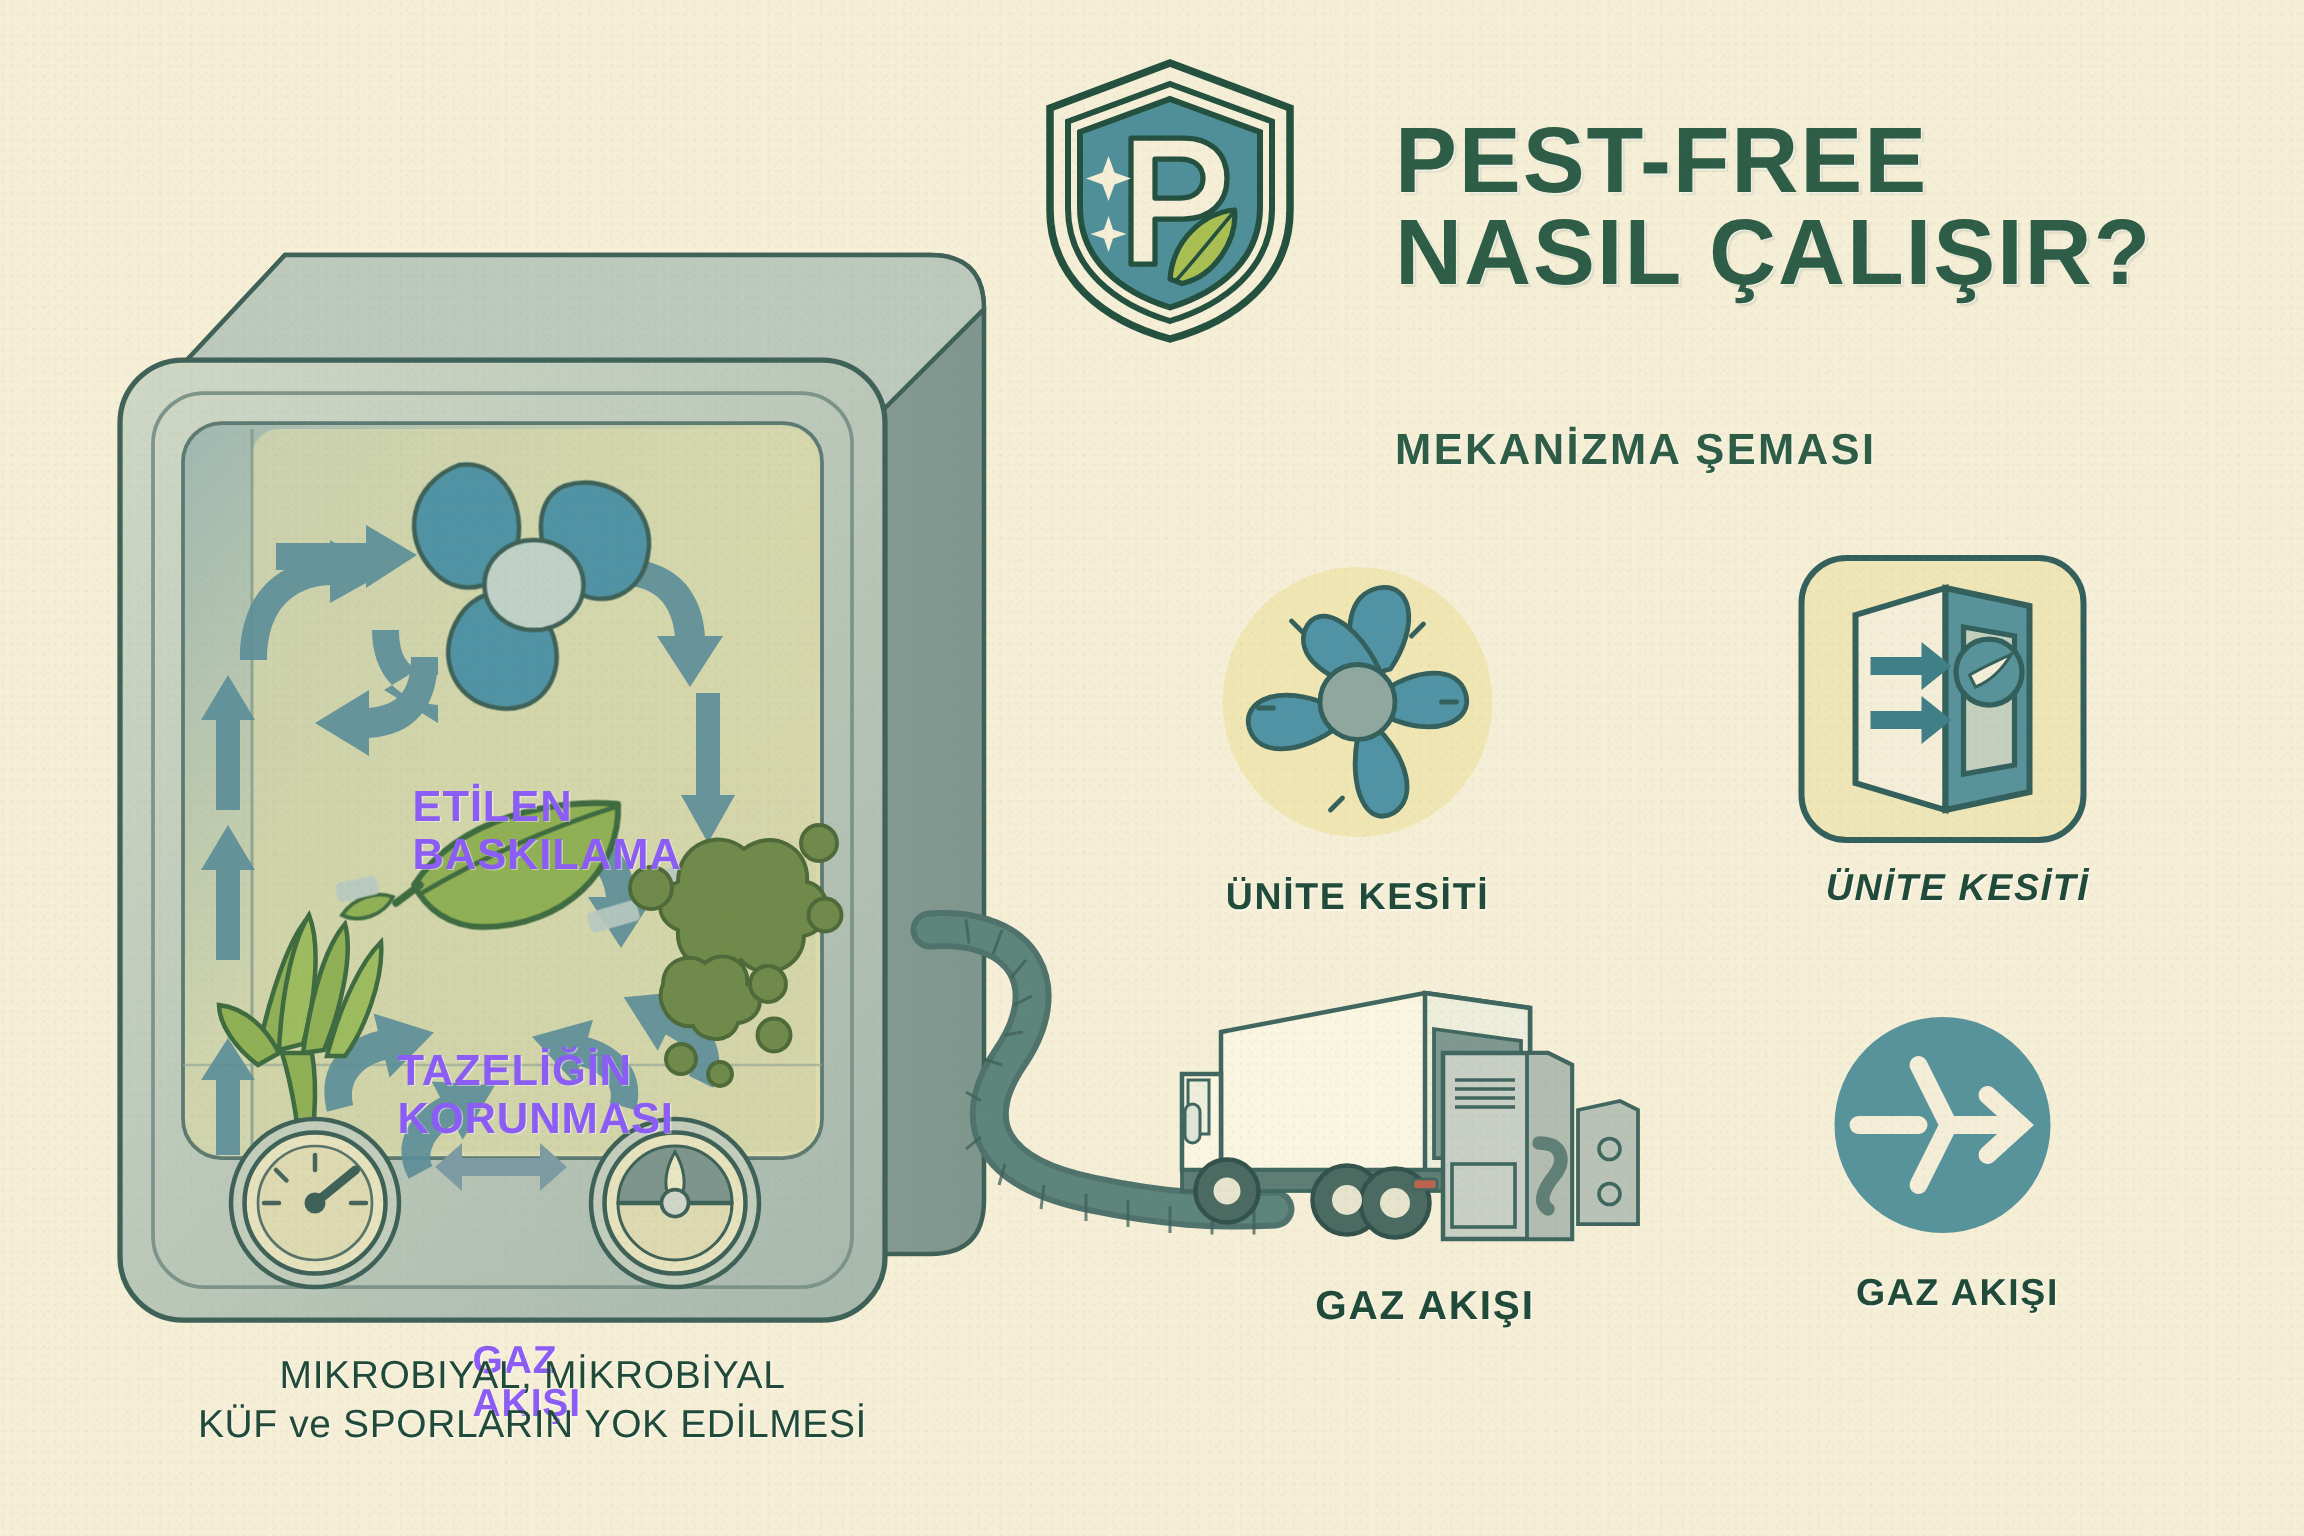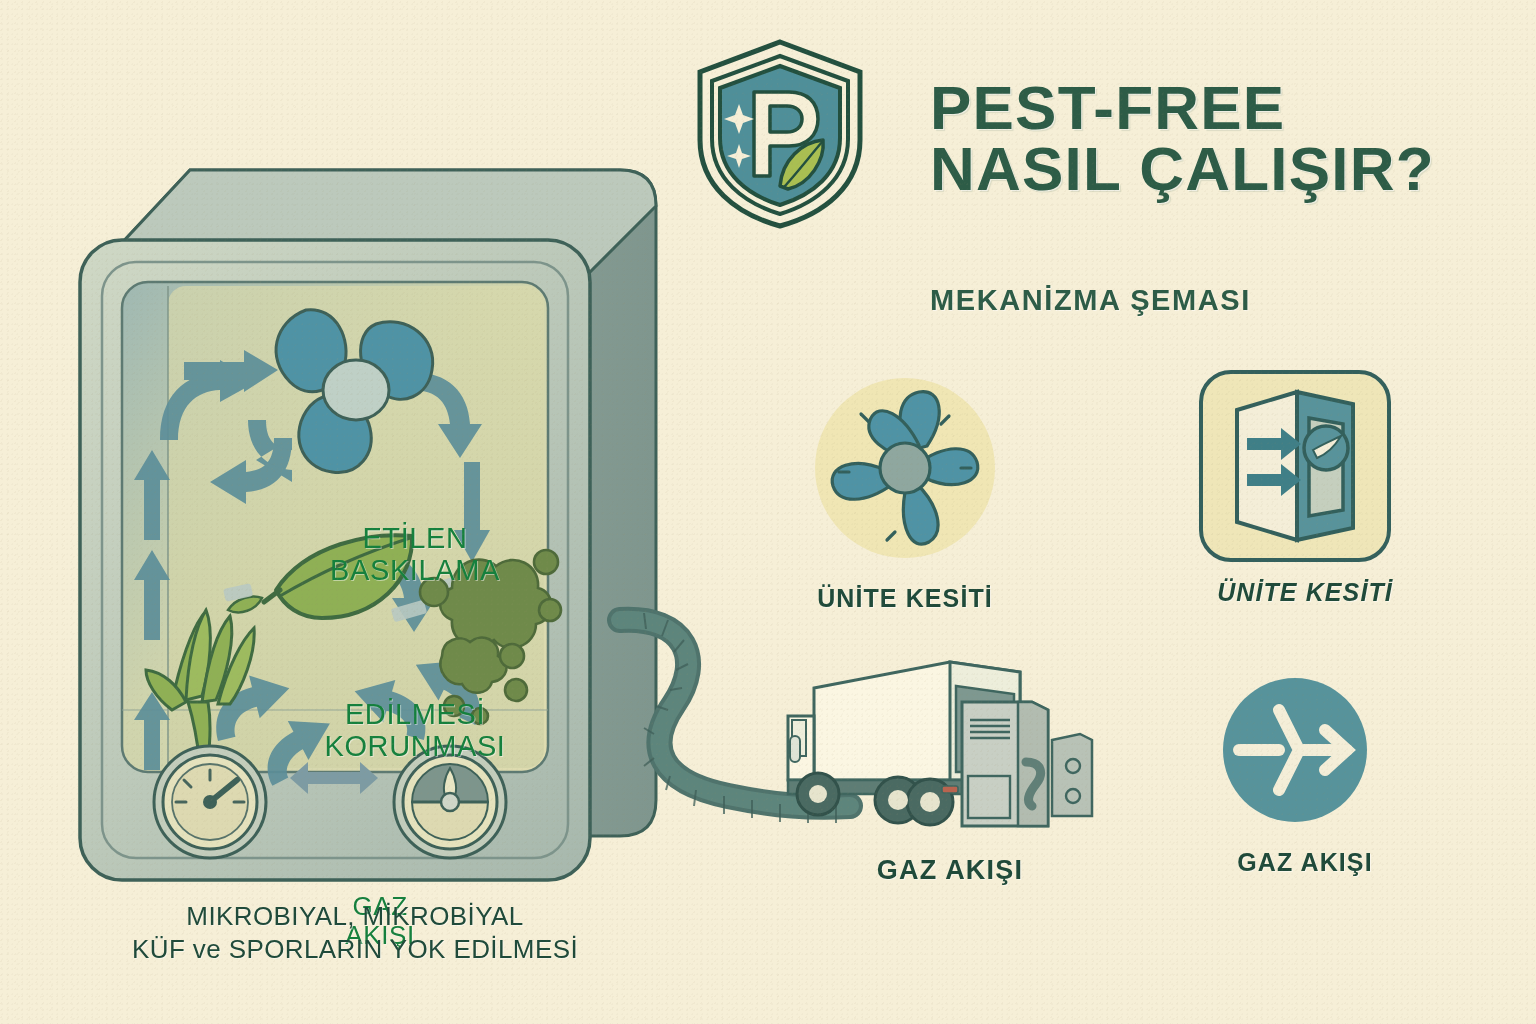--- a/index.html
+++ b/index.html
@@ -41,21 +41,21 @@
   }
 
   
   #shield{position:absolute;left:692px;top:36px;width:176px;height:196px;}
 
   
   #unit{position:absolute;left:60px;top:110px;width:600px;height:790px;}
 
   
   .unit-text{
-    position:absolute;color:#15803d;font-weight:normal;text-align:center;
+    position:absolute;color:#8b5cf6;font-weight:bold;
     text-shadow:1px 1px 0 rgba(255,255,255,.45);
     letter-spacing:.6px;line-height:1.12;
   }
   #txt-etilen{left:215px;top:412px;width:280px;font-size:29px;}
   #txt-tazelik{left:205px;top:588px;width:300px;font-size:29px;}
   #txt-gaz-unit{left:255px;top:782px;width:130px;font-size:26px;}
 
   #caption-bottom{
     position:absolute;left:85px;top:900px;width:540px;
     color:#1f4a3a;font-weight:normal;font-size:26px;line-height:1.25;
@@ -243,21 +243,21 @@
         <line x1="352" y1="692" x2="428" y2="692" stroke="#3e6158" stroke-width="3"></line>
         <circle cx="390" cy="692" r="9" fill="#cfd6c8" stroke="#3e6158" stroke-width="2.5"></circle>
       </g>
 
       <g fill="#7d9ba3">
         <path d="M230 668 L248 652 L248 662 L300 662 L300 652 L318 668 L300 684 L300 674 L248 674 L248 684 Z"></path>
       </g>
     </svg>
 
     <div class="unit-text" id="txt-etilen">ETİLEN BASKILAMA</div>
-    <div class="unit-text" id="txt-tazelik">EDİLMESİ KORUNMASI</div>
+    <div class="unit-text" id="txt-tazelik">TAZELİĞİN KORUNMASI</div>
     <div class="unit-text" id="txt-gaz-unit">GAZ AKIŞI</div>
   </div>
 
   <div id="caption-bottom">
     <div>MIKROBIYAL,   MİKROBİYAL</div>
     <div>KÜF ve SPORLARIN YOK EDİLMESİ</div>
   </div>
 
   <div id="hose">
     <svg viewBox="0 0 270 250" width="270" height="250">

